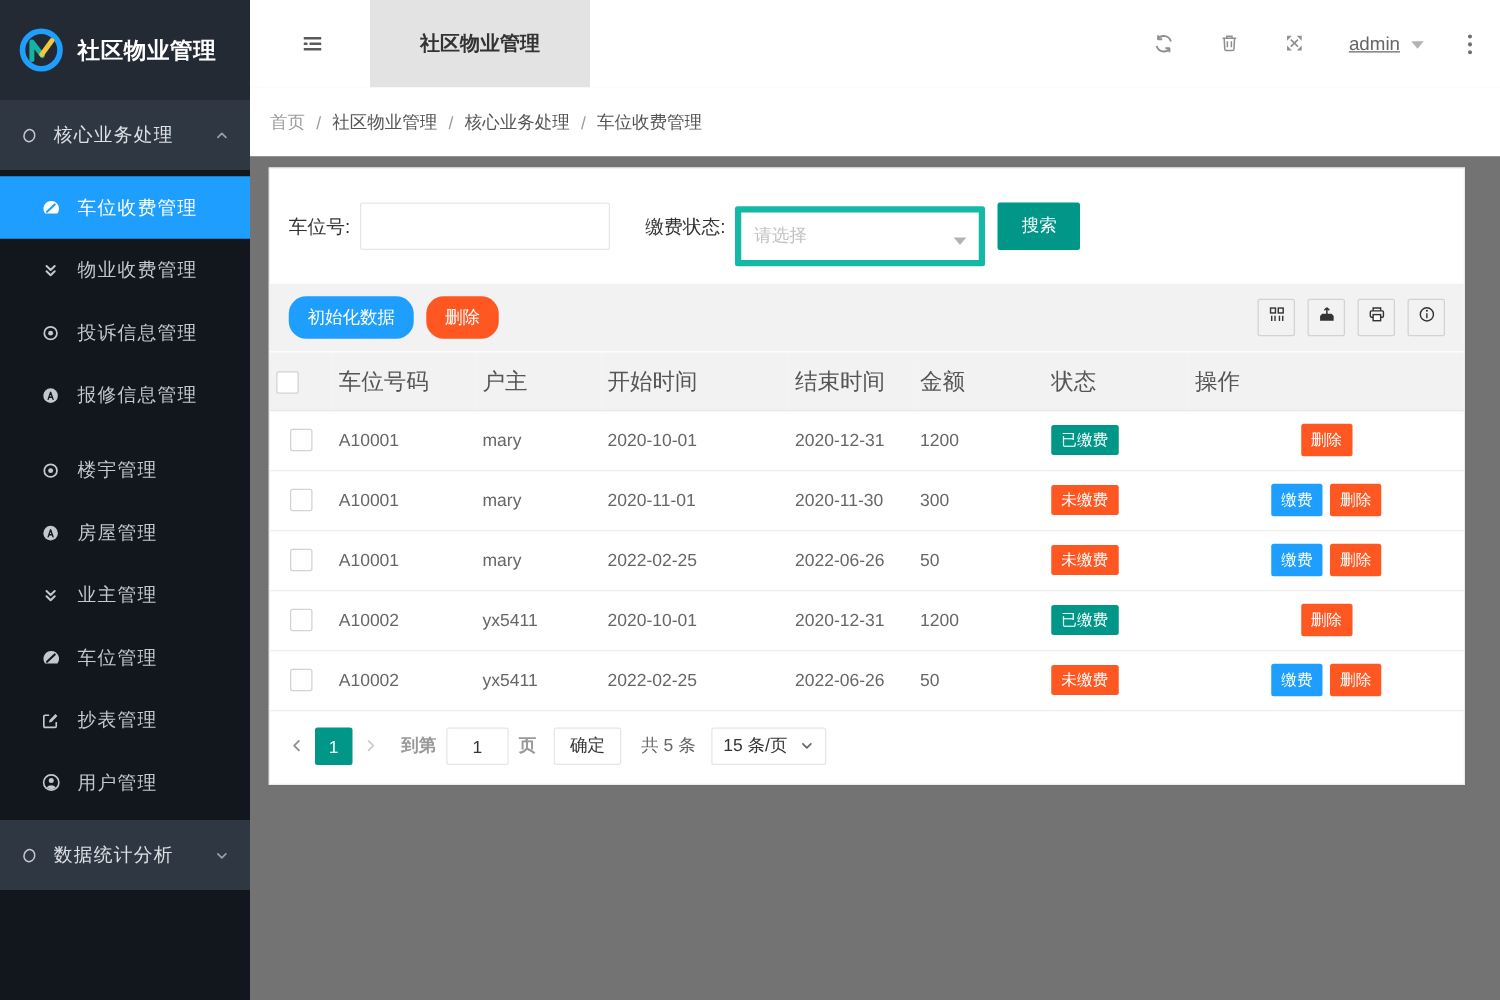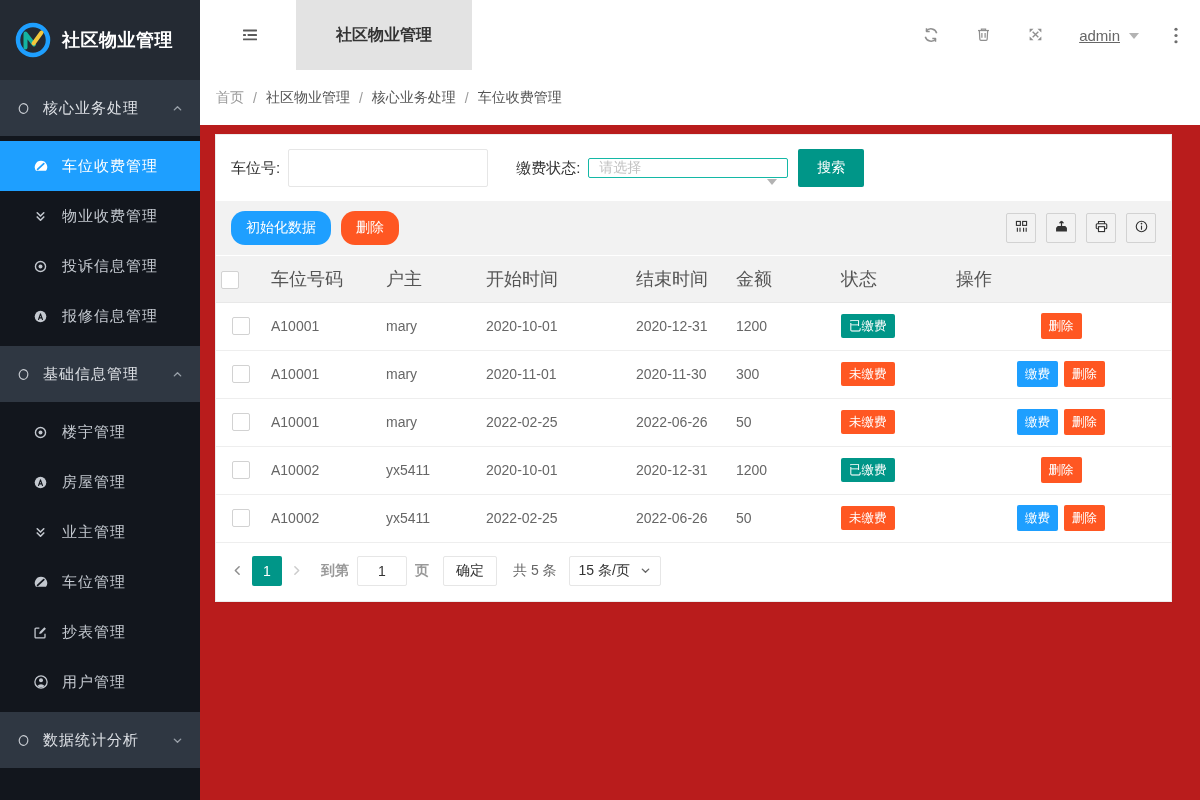--- a/index.html
+++ b/index.html
@@ -32,29 +32,29 @@
   .top-icon { color: #8f8f8f; display: flex; cursor: pointer; }
   .admin { display: flex; align-items: center; gap: 9px; color: #666; font-size: 15px; cursor: pointer; text-decoration: underline; }
   .caret-down { width: 0; height: 0; border: 5px solid transparent; border-top: 6px solid #b3b3b3; margin-top: 6px; }
   .more-btn { color: #6e6e6e; display: flex; cursor: pointer; }
 
   .breadcrumb { height: 55px; background: #ffffff; display: flex; align-items: center; padding: 0 16px; font-size: 14px; flex-shrink: 0; }
   .crumb { color: #555; }
   .crumb.first { color: #9b9b9b; }
   .crumb-sep { color: #9b9b9b; margin: 0 9px; }
 
-  .content { flex: 1; background: #b91c1c; padding: 9px 28px 0 15px; overflow: hidden; }
+  .content { flex: 1; background: #737373; padding: 9px 28px 0 15px; overflow: hidden; }
   .card { background: #ffffff; border: 1px solid #ececec; box-shadow: 0 1px 2px rgba(0,0,0,.04); }
 
   
   .search-row { display: flex; align-items: center; padding: 14px 15px; }
   .f-label { font-size: 15px; color: #333; white-space: nowrap; }
   .text-input { width: 200px; height: 38px; border: 1px solid #e6e6e6; border-radius: 2px; margin-left: 8px; padding: 0 10px; font-size: 14px; color: #333; outline: none; }
   .status-label { margin-left: 28px; }
-  .select { width: 200px; height: 20px; border: 1px solid #14b8a6; border-radius: 2px; margin-left: 8px; display: flex; align-items: center; padding: 0 30px 0 10px; position: relative; cursor: pointer; background: #fff; }
+  .select { width: 200px; height: 48px; border: 5px solid #14b8a6; border-radius: 2px; margin-left: 8px; display: flex; align-items: center; padding: 0 30px 0 10px; position: relative; cursor: pointer; background: #fff; margin-top: 16px; }
   .select .ph { color: #c2c2c2; font-size: 14px; }
   .sel-caret { position: absolute; right: 10px; top: 14px; }
   .search-btn { margin-left: 10px; height: 38px; padding: 0 19px; background: #009688; border: none; border-radius: 2px; color: #fff; font-size: 14px; cursor: pointer; font-family: inherit; }
 
   
   .table-toolbar { background: #f2f2f2; padding: 10px 15px; display: flex; align-items: center; }
   .btn { height: 34px; padding: 0 15px; border: none; border-radius: 14px; color: #fff; font-size: 14px; margin-right: 10px; cursor: pointer; font-family: inherit; }
   .btn-blue { background: #1E9FFF; }
   .btn-danger { background: #FF5722; }
   .tool-icons { margin-left: auto; display: flex; gap: 10px; }
@@ -144,33 +144,20 @@
           </div>
           <div class="menu-item">
             <span class="mi-icon">
               <svg width="15" height="15" viewBox="0 0 16 16">
                 <circle cx="8" cy="8" r="6.2" fill="currentColor"></circle>
                 <path class="ko" d="M5.9 11.2 8 5.2l2.1 6M6.6 9.4h2.8" fill="none" stroke-width="1.2" stroke-linecap="round" stroke-linejoin="round"></path>
               </svg>
             </span>
             <span>报修信息管理</span>
           </div>
-        </div>
-        <div class="group-header">
-          <span class="g-icon">
-            <svg width="13" height="13" viewBox="0 0 14 14">
-              <ellipse cx="7" cy="7" rx="4.6" ry="5.2" fill="none" stroke="currentColor" stroke-width="1.3" transform="rotate(14 7 7)"></ellipse>
-            </svg>
-          </span>
-          <span class="g-label">基础信息管理</span>
-          <span class="chev">
-            <svg width="11" height="11" viewBox="0 0 12 12" fill="none" stroke="currentColor" stroke-width="1.5" stroke-linecap="round" stroke-linejoin="round">
-              <path d="M2.5 7.5 6 4l3.5 3.5"></path>
-            </svg>
-          </span>
         </div>
         <div class="submenu">
           <div class="menu-item">
             <span class="mi-icon">
               <svg width="15" height="15" viewBox="0 0 16 16">
                 <circle cx="8" cy="8" r="5.4" fill="none" stroke="currentColor" stroke-width="1.5"></circle>
                 <circle cx="8" cy="8" r="2.1" fill="currentColor"></circle>
               </svg>
             </span>
             <span>楼宇管理</span>

